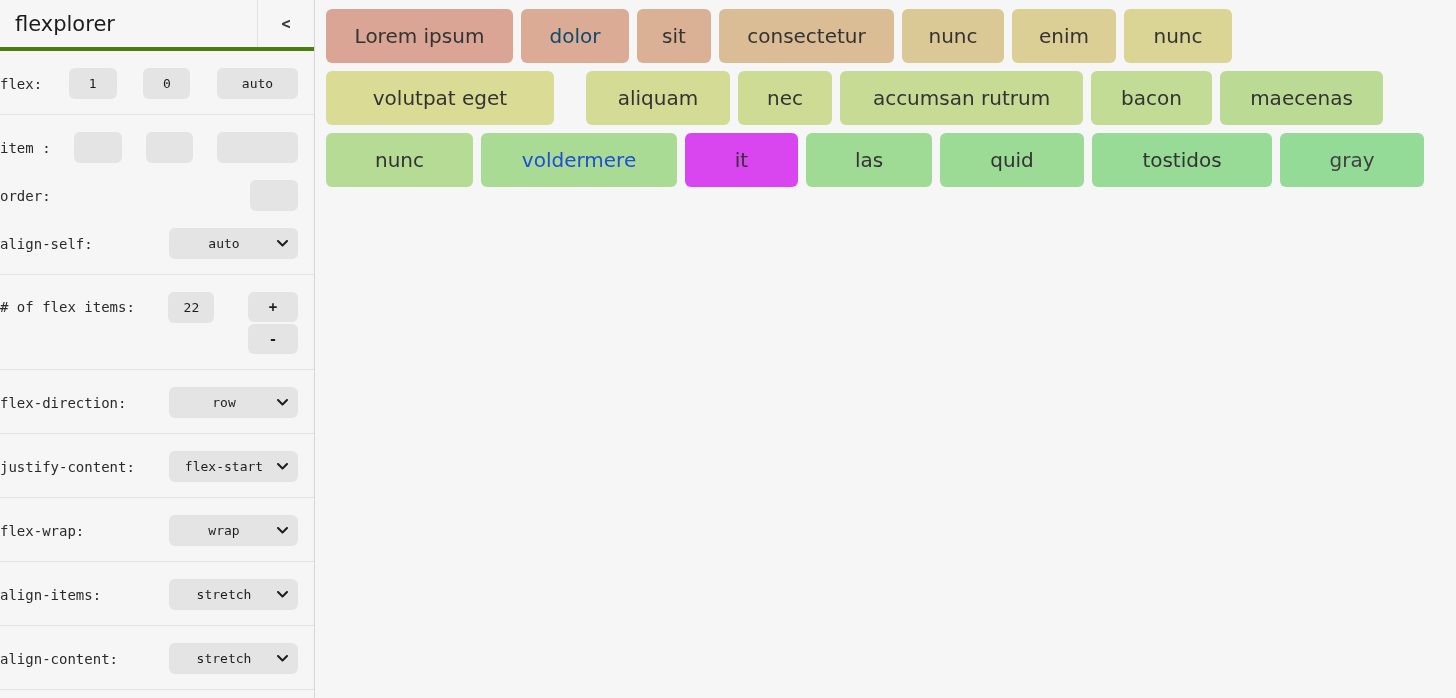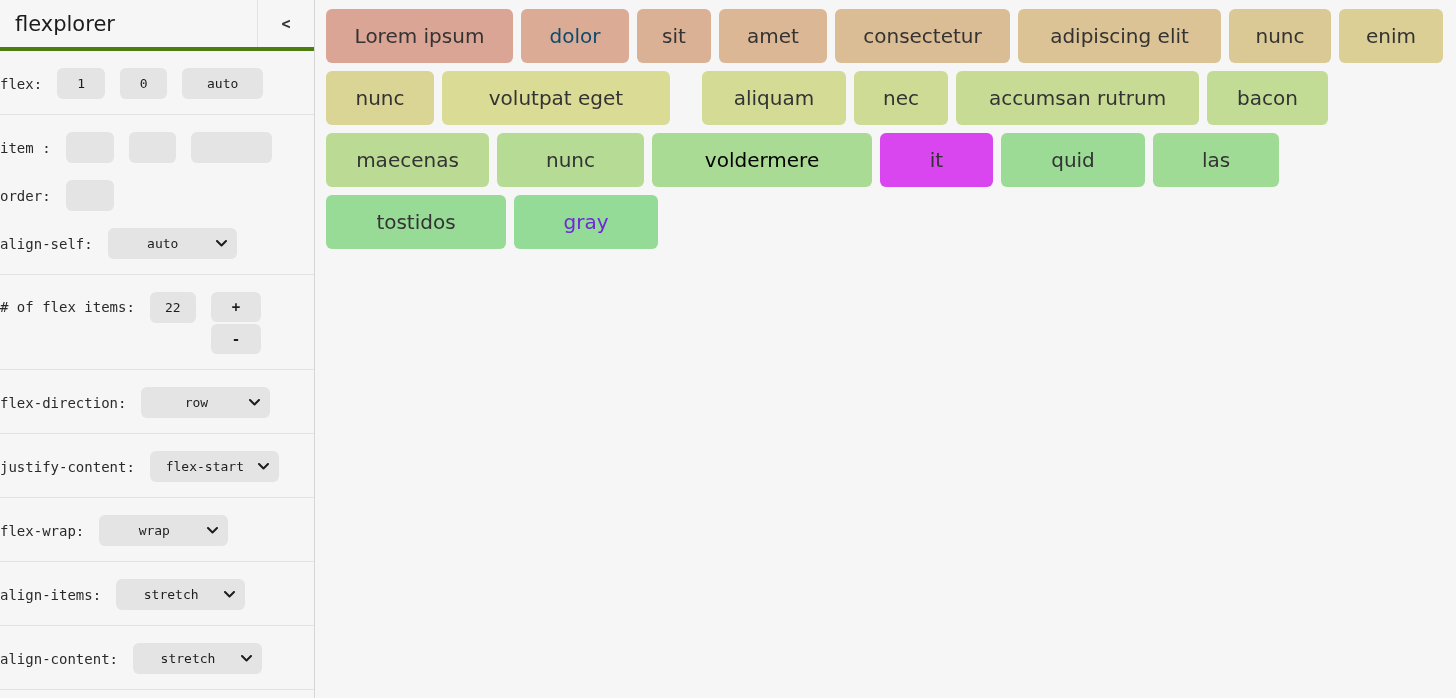--- a/index.html
+++ b/index.html
@@ -45,21 +45,21 @@
     color: #333;
     cursor: pointer;
   }
   .section {
     border-bottom: 1px solid #e3e3e3;
     padding: 17px 16px 15px 0;
   }
   .row {
     display: flex;
     align-items: center;
-    justify-content: flex-start;
+    justify-content: space-between;
     gap: 15px;
   }
   .row + .row { margin-top: 17px; }
   .lbl {
     font-family: "DejaVu Sans Mono", monospace;
     font-size: 14px;
     color: #2a2a2a;
     white-space: pre;
   }
   .ctl {
@@ -274,33 +274,31 @@
     </div>
   </div>
 
 </div>
 
 <div class="main">
   <div class="flex-container">
       <div class="flex-item" style="background: rgb(219, 165, 149); width: 187px; color: rgb(51, 51, 51);">Lorem ipsum</div>
       <div class="flex-item" style="background: rgb(219, 171, 149); width: 108px; color: #0c4a6e;">dolor</div>
       <div class="flex-item" style="background: rgb(219, 177, 149); width: 74px; color: rgb(51, 51, 51);">sit</div>
-      <div class="flex-item" style="background: rgb(219, 183, 149); width: 108px; color: rgb(51, 51, 51);">amet</div>
       <div class="flex-item" style="background: rgb(219, 189, 149); width: 175px; color: rgb(51, 51, 51);">consectetur</div>
-      <div class="flex-item" style="background: rgb(219, 195, 149); width: 203px; color: rgb(51, 51, 51);">adipiscing elit</div>
       <div class="flex-item" style="background: rgb(219, 201, 149); width: 102px; color: rgb(51, 51, 51);">nunc</div>
       <div class="flex-item" style="background: rgb(219, 207, 149); width: 104px; color: rgb(51, 51, 51);">enim</div>
       <div class="flex-item" style="background: rgb(219, 213, 149); width: 108px; color: rgb(51, 51, 51);">nunc</div>
       <div class="flex-item" style="background: rgb(218, 219, 149); width: 228px; color: rgb(51, 51, 51);">volutpat eget</div>
       <div class="flex-item" style="background: rgb(212, 219, 149); width: 144px; color: rgb(51, 51, 51); margin-left: 28px;">aliquam</div>
       <div class="flex-item" style="background: rgb(206, 219, 149); width: 94px; color: rgb(51, 51, 51);">nec</div>
       <div class="flex-item" style="background: rgb(200, 219, 149); width: 243px; color: rgb(51, 51, 51);">accumsan rutrum</div>
       <div class="flex-item" style="background: rgb(194, 219, 149); width: 121px; color: rgb(51, 51, 51);">bacon</div>
       <div class="flex-item" style="background: rgb(187, 219, 149); width: 163px; color: rgb(51, 51, 51);">maecenas</div>
       <div class="flex-item" style="background: rgb(181, 219, 149); width: 147px; color: rgb(51, 51, 51);">nunc</div>
-      <div class="flex-item" style="background: rgb(170, 219, 149); width: 220px; color: #000000;">voldermere</div>
+      <div class="flex-item" style="background: rgb(170, 219, 149); width: 196px; color: #1d4ed8;">voldermere</div>
       <div class="flex-item" style="background: #d946ef; width: 113px; color: rgb(51, 51, 51);">it</div>
+      <div class="flex-item" style="background: rgb(159, 219, 149); width: 126px; color: rgb(51, 51, 51);">las</div>
       <div class="flex-item" style="background: rgb(155, 219, 150); width: 144px; color: rgb(51, 51, 51);">quid</div>
-      <div class="flex-item" style="background: rgb(159, 219, 149); width: 126px; color: rgb(51, 51, 51);">las</div>
       <div class="flex-item" style="background: rgb(151, 219, 151); width: 180px; color: rgb(51, 51, 51);">tostidos</div>
-      <div class="flex-item" style="background: rgb(149, 219, 152); width: 144px; color: #6d28d9;">gray</div>
+      <div class="flex-item" style="background: rgb(149, 219, 152); width: 144px; color: #404040;">gray</div>
     </div>
 </div>
 
 </body></html>

